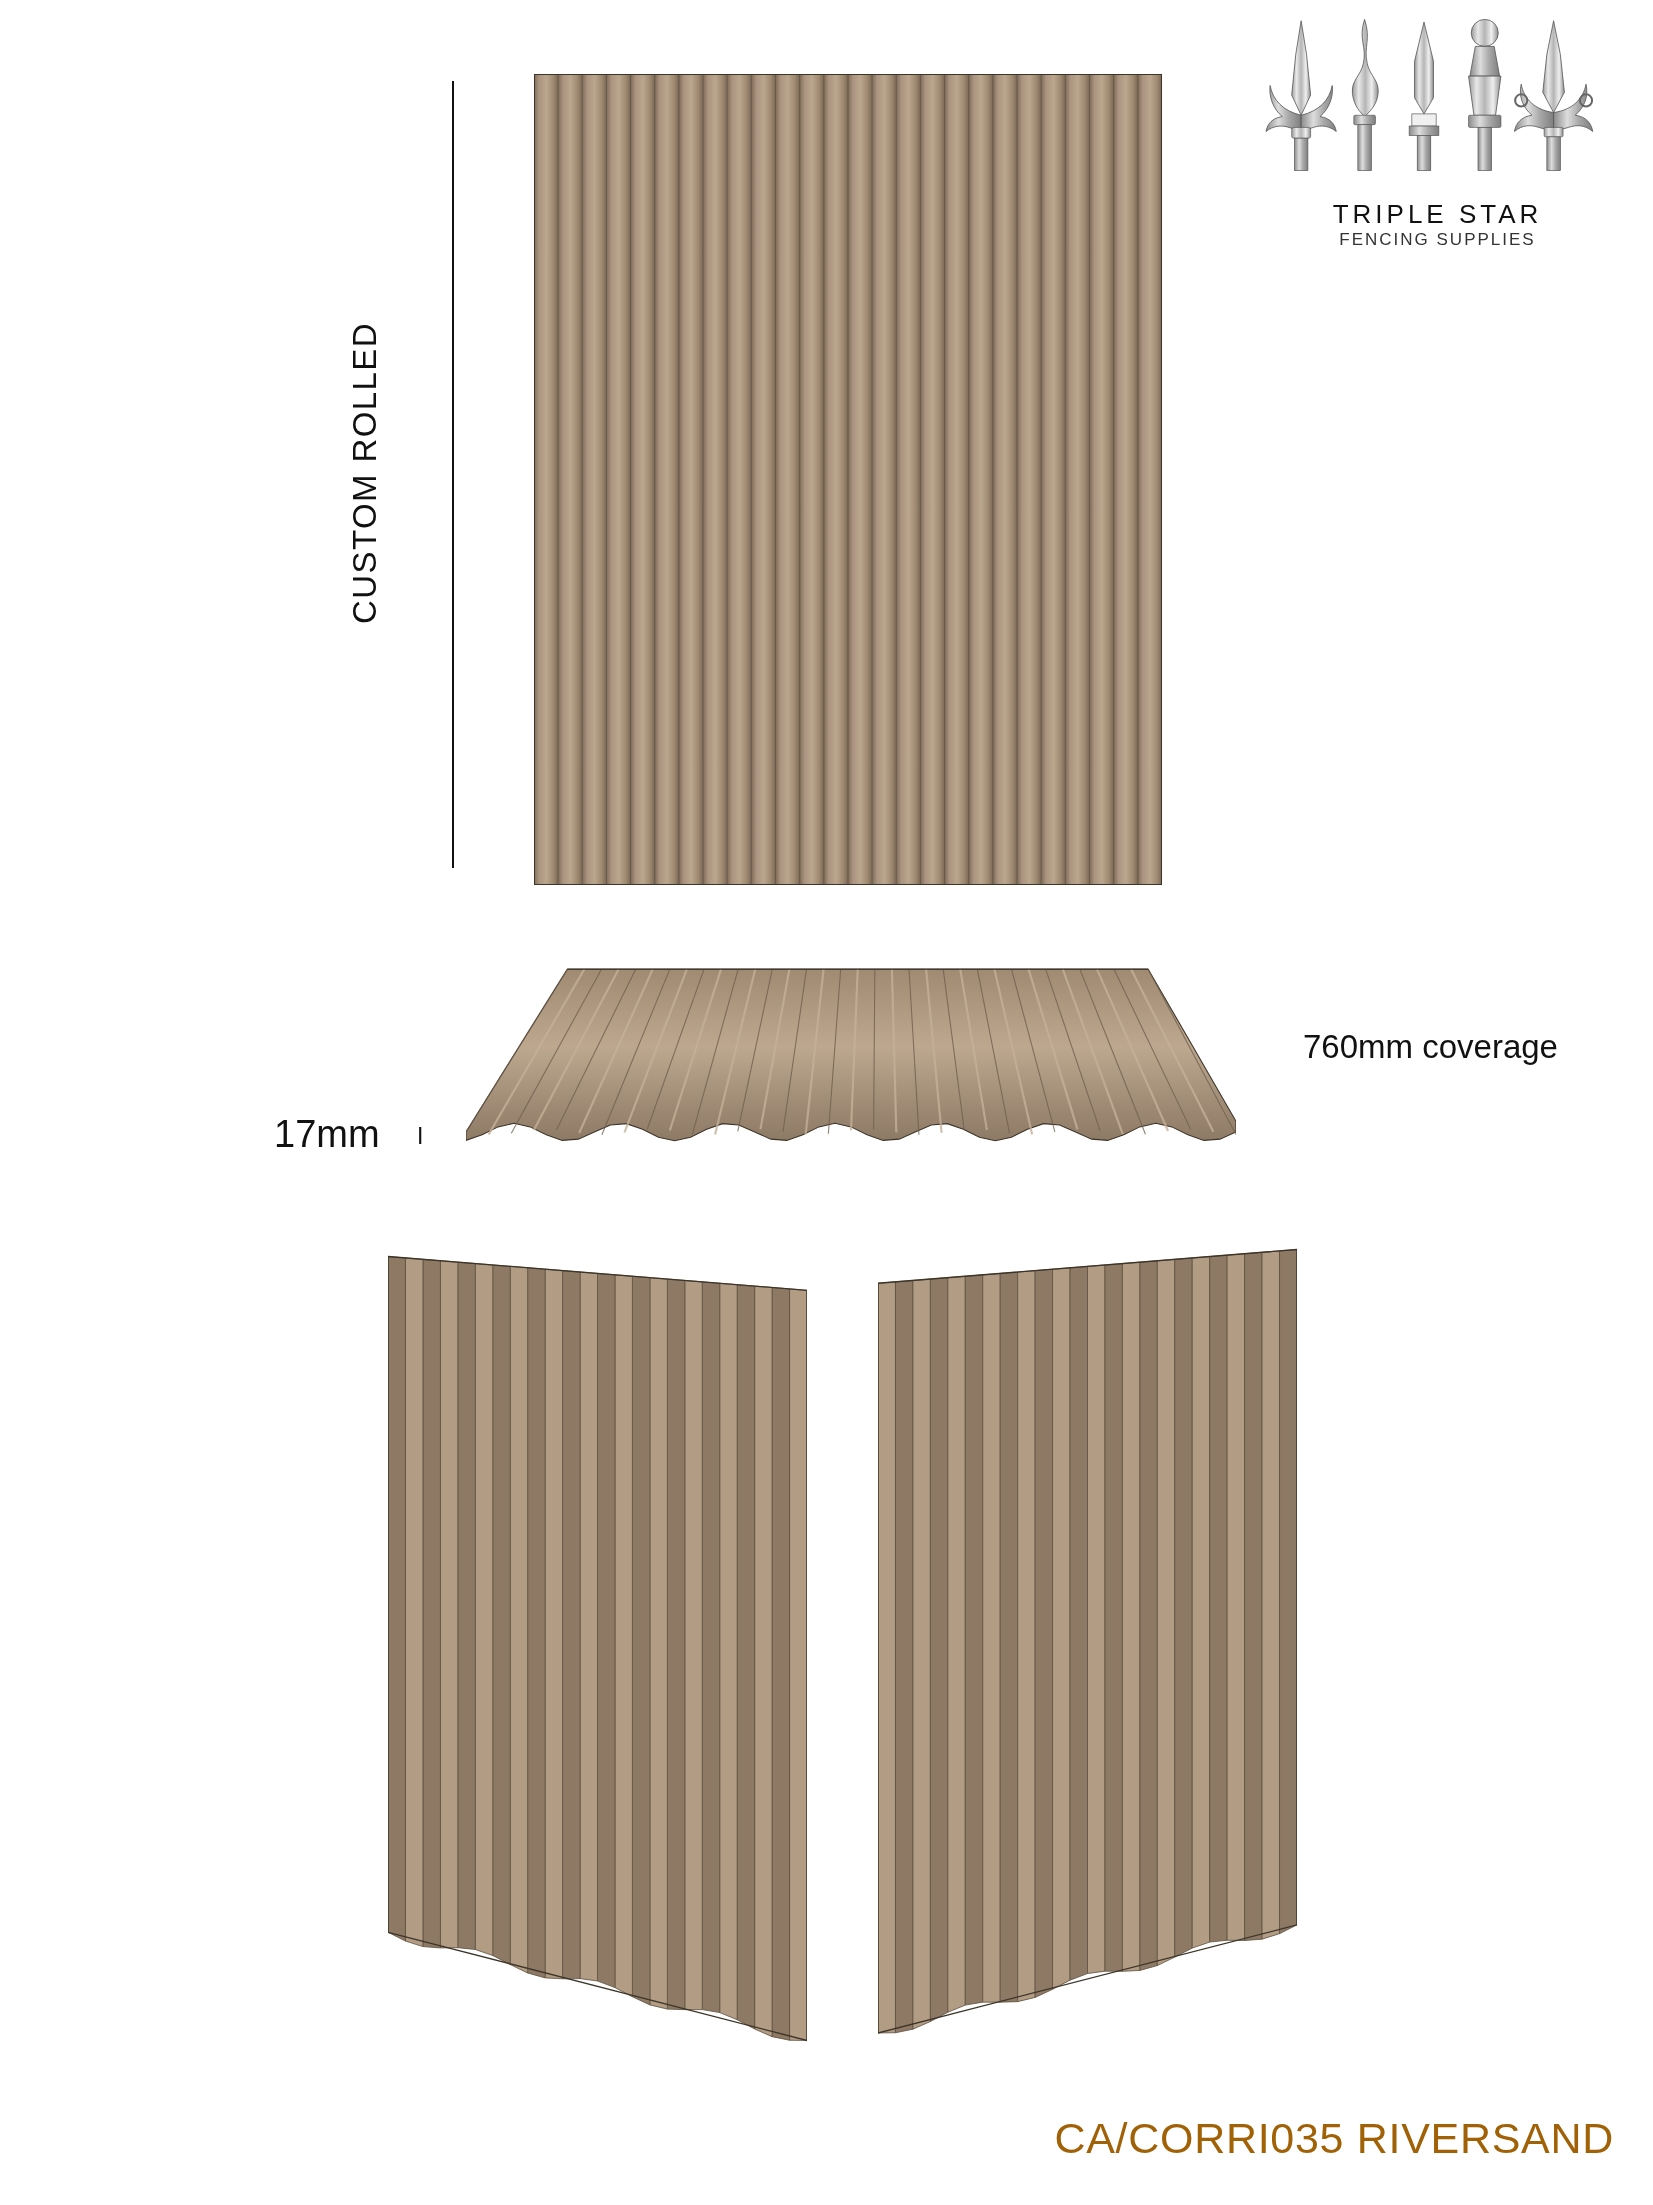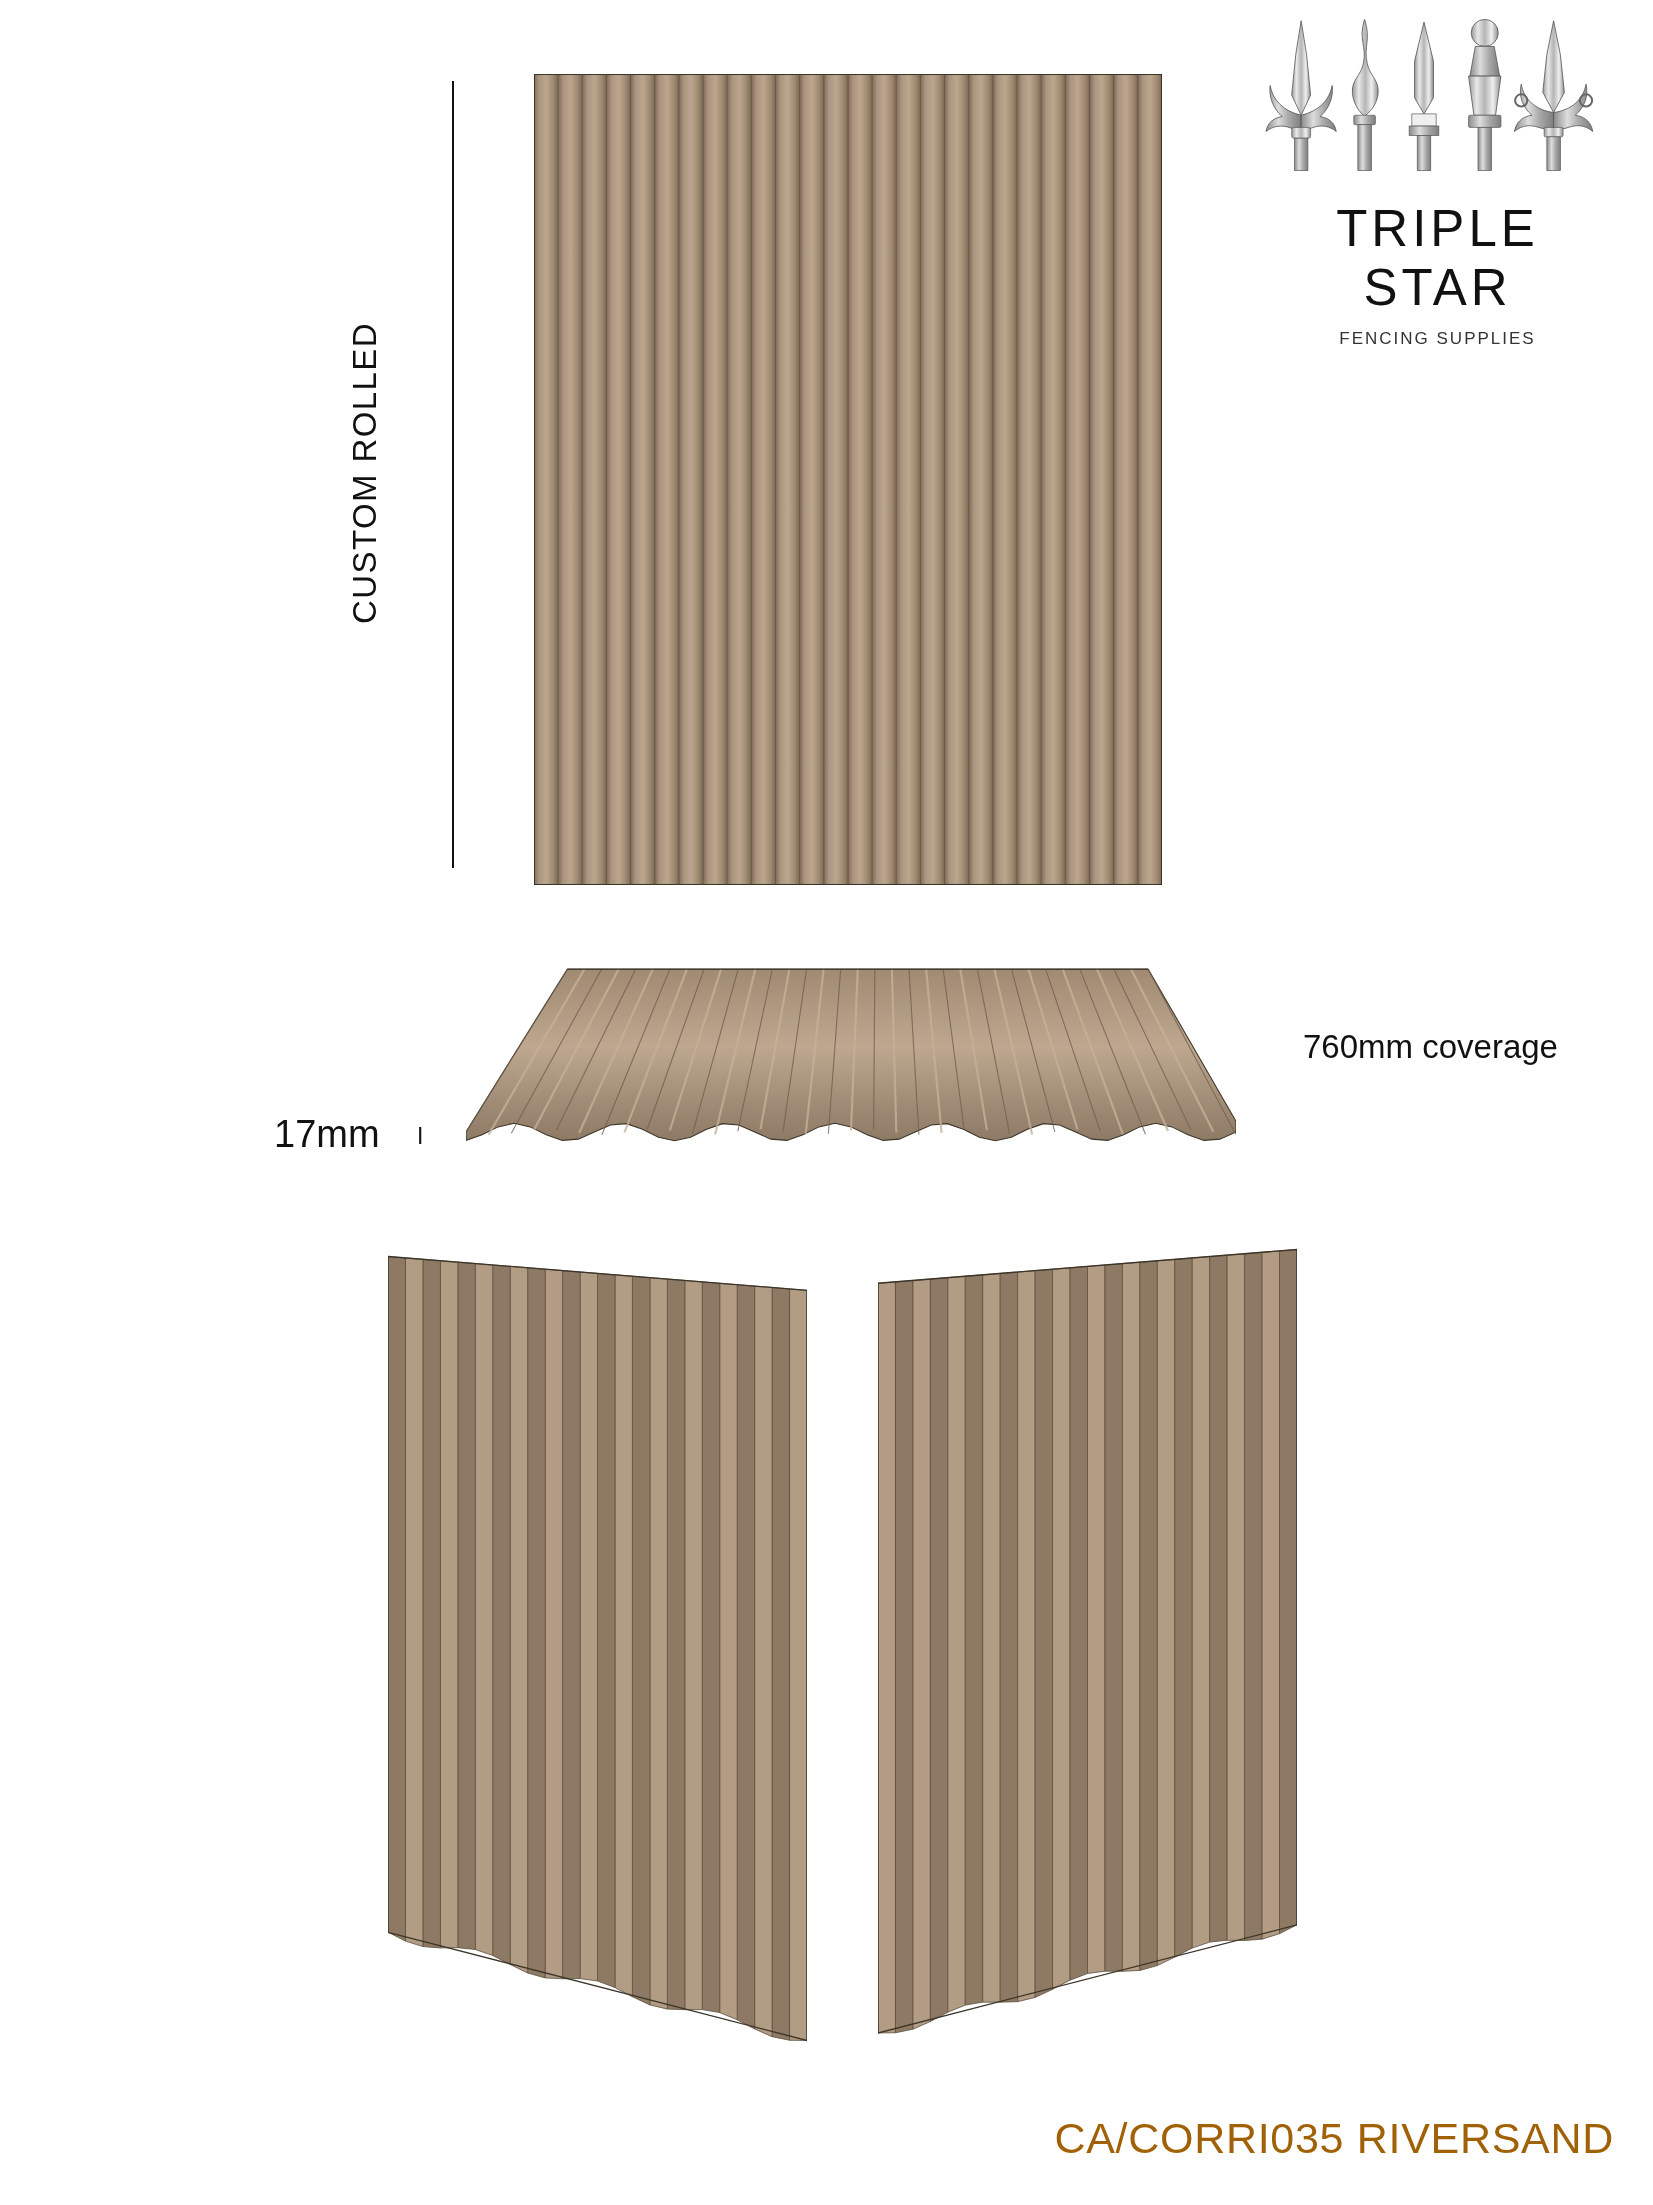--- a/index.html
+++ b/index.html
@@ -25,32 +25,32 @@
     height: 270px;
     text-align: center;
   }
   #logo .finials {
     width: 351px;
     height: 189px;
     display: block;
   }
   #logo .brand {
     font-family: "Liberation Sans", sans-serif;
-    font-size: 51px;
+    font-size: 26px;
     letter-spacing: 4px;
     font-weight: 400;
     color: #111;
     margin-top: -4px;
   }
   #logo .tagline {
     font-family: "Liberation Sans", sans-serif;
     font-size: 17px;
     letter-spacing: 2px;
     color: #333;
-    margin-top: 12px;
+    margin-top: 0;
   }
 
   
   #custom-rolled-label {
     position: absolute;
     left: 365px;
     top: 473px;
     transform: translate(-50%, -50%) rotate(-90deg);
     transform-origin: center center;
     font-size: 33px;

